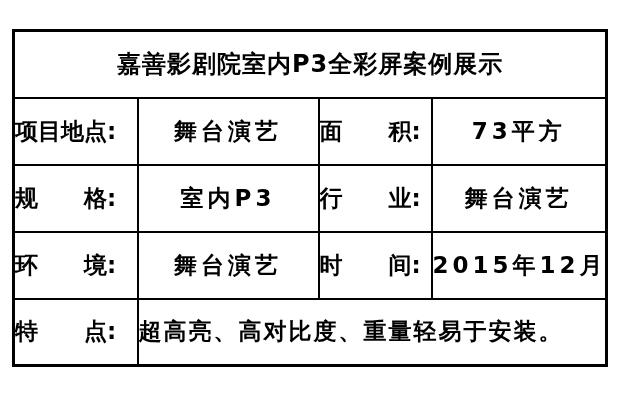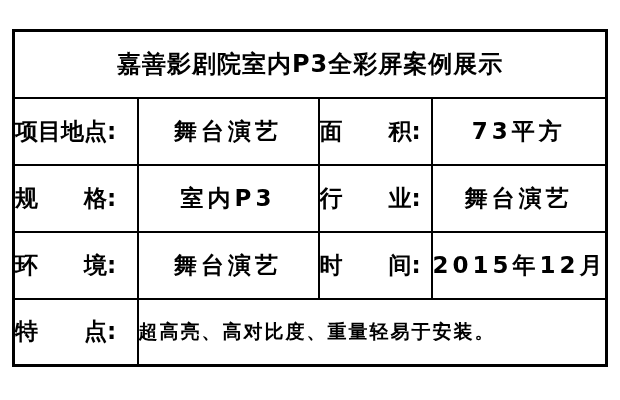--- a/index.html
+++ b/index.html
@@ -47,21 +47,21 @@
     letter-spacing: 0;
     padding-left: 4px;
   }
   td.value-cell {
     text-align: center;
     font-size: 23px;
     letter-spacing: 4px;
   }
   td.features-cell {
     text-align: left;
-    font-size: 19px;
+    font-size: 23px;
     letter-spacing: 2px;
     padding-left: 5px;
   }
 </style>
 </head>
 <body>
 
 <table class="case-table">
   <colgroup>
     <col style="width:124px">

